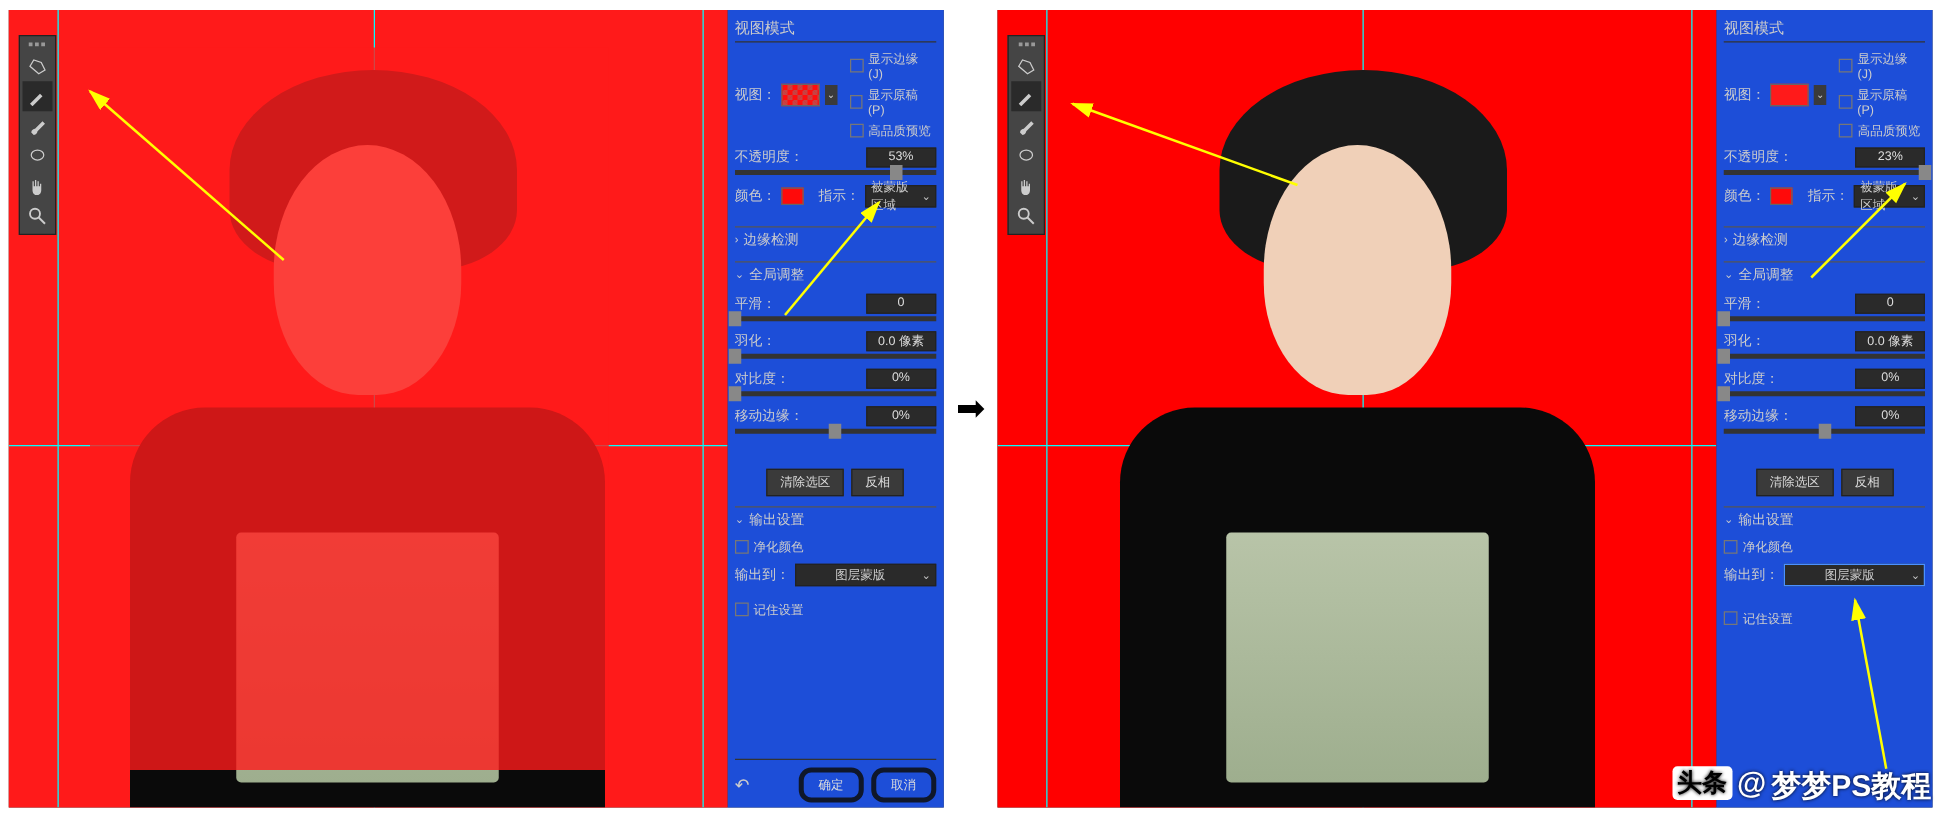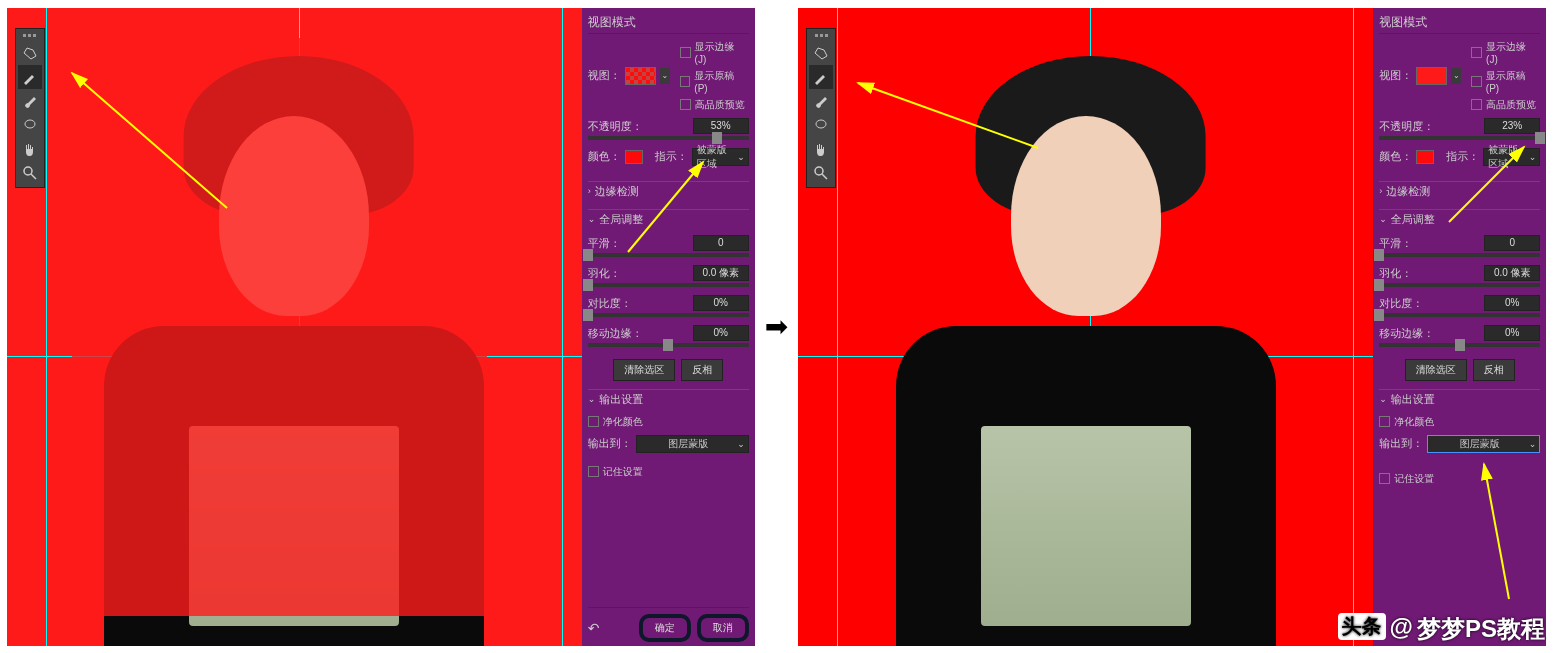--- a/index.html
+++ b/index.html
@@ -9,39 +9,39 @@
 .canvas-area.right{background:#ff0000}
 .guide-v{position:absolute;top:0;bottom:0;width:1px;background:#00ffff}
 .guide-h{position:absolute;left:0;right:0;height:1px;background:#00ffff}
 .toolbar{position:absolute;left:8px;top:20px;background:#454545;border:1px solid #222;display:flex;flex-direction:column;padding:2px;z-index:10}
 .toolbar-header{height:10px;display:flex;justify-content:center;gap:2px;align-items:center}
 .toolbar-header span{width:3px;height:3px;background:#999}
 .tool-btn{width:24px;height:24px;display:flex;align-items:center;justify-content:center;color:#ddd;font-size:14px;cursor:pointer}
 .tool-btn.active{background:#2a2a2a}
 .tool-btn svg{width:16px;height:16px;fill:#ccc}
 .arrow-annotation{position:absolute;z-index:9;pointer-events:none}
-.panel{width:173px;background:#701a75;color:#ccc;font-size:11px;padding:4px 6px;display:flex;flex-direction:column;gap:6px;overflow:hidden}
+.panel{width:173px;background:#1d4ed8;color:#ccc;font-size:11px;padding:4px 6px;display:flex;flex-direction:column;gap:6px;overflow:hidden}
 .panel-title{font-size:12px;padding:2px 0;border-bottom:1px solid #333}
 .row{display:flex;align-items:center;gap:4px;font-size:11px}
 .row label{flex-shrink:0}
 .swatch{width:32px;height:18px;border:1px solid #666;background:#ff1a1a;position:relative}
 .swatch.checker{background-image:linear-gradient(45deg,#888 25%,transparent 25%),linear-gradient(-45deg,#888 25%,transparent 25%),linear-gradient(45deg,transparent 75%,#888 75%),linear-gradient(-45deg,transparent 75%,#888 75%);background-size:8px 8px;background-position:0 0,0 4px,4px -4px,-4px 0}
 .swatch.checker::after{content:"";position:absolute;inset:0;background:rgba(255,0,0,.5)}
 .dropdown-caret{width:10px;height:16px;display:flex;align-items:center;justify-content:center;background:#3a3a3a;font-size:8px}
 .checkbox{width:11px;height:11px;border:1px solid #777;display:inline-block}
 .check-list{display:flex;flex-direction:column;gap:4px}
 .check-row{display:flex;gap:4px;align-items:center;font-size:10px}
 .slider-row{display:flex;flex-direction:column;gap:2px;margin-bottom:2px}
-.slider-head{display:flex;justify-content:space-between;align-items:flex-end}
+.slider-head{display:flex;justify-content:space-between;align-items:center}
 .num-input{width:56px;height:16px;background:#2a2a2a;border:1px solid #222;color:#ddd;text-align:center;font-size:10px;display:flex;align-items:center;justify-content:center}
 .slider-track{height:4px;background:#333;position:relative}
 .slider-thumb{position:absolute;top:-4px;width:10px;height:12px;background:#888;transform:translateX(-50%)}
 .section-header{display:flex;align-items:center;gap:4px;font-size:11px;padding:2px 0;border-top:1px solid #555;margin-top:2px}
 .caret{font-size:9px}
-.btn-row{display:flex;gap:6px;justify-content:center;margin-top:4px}
+.btn-row{display:flex;gap:6px;justify-content:center;margin-top:20px}
 .btn{padding:3px 10px;background:#3a3a3a;border:1px solid #222;font-size:10px;color:#ddd;cursor:pointer}
 .select-box{flex:1;height:18px;background:#2a2a2a;border:1px solid #222;display:flex;align-items:center;justify-content:center;font-size:10px;position:relative;padding:0 12px 0 4px}
 .select-box::after{content:"⌄";position:absolute;right:3px;font-size:9px}
 .color-chip{width:18px;height:14px;background:#ff0a0a;border:1px solid #666}
 .footer{margin-top:auto;display:flex;justify-content:space-between;align-items:center;padding-top:6px;border-top:1px solid #333}
 .pill-btn{padding:3px 12px;border:4px solid #0f172a;border-radius:10px;font-size:10px;color:#ddd;cursor:pointer}
 .undo-icon{font-size:14px;cursor:pointer}
 .big-arrow{font-size:28px;color:#000;user-select:none}
 .person{position:absolute;bottom:0;left:50%;transform:translateX(-50%);width:460px;height:620px}
 .person-body{position:absolute;bottom:0;left:50%;transform:translateX(-50%);width:380px;height:320px;background:#0a0a0a;border-radius:60px 60px 0 0}

